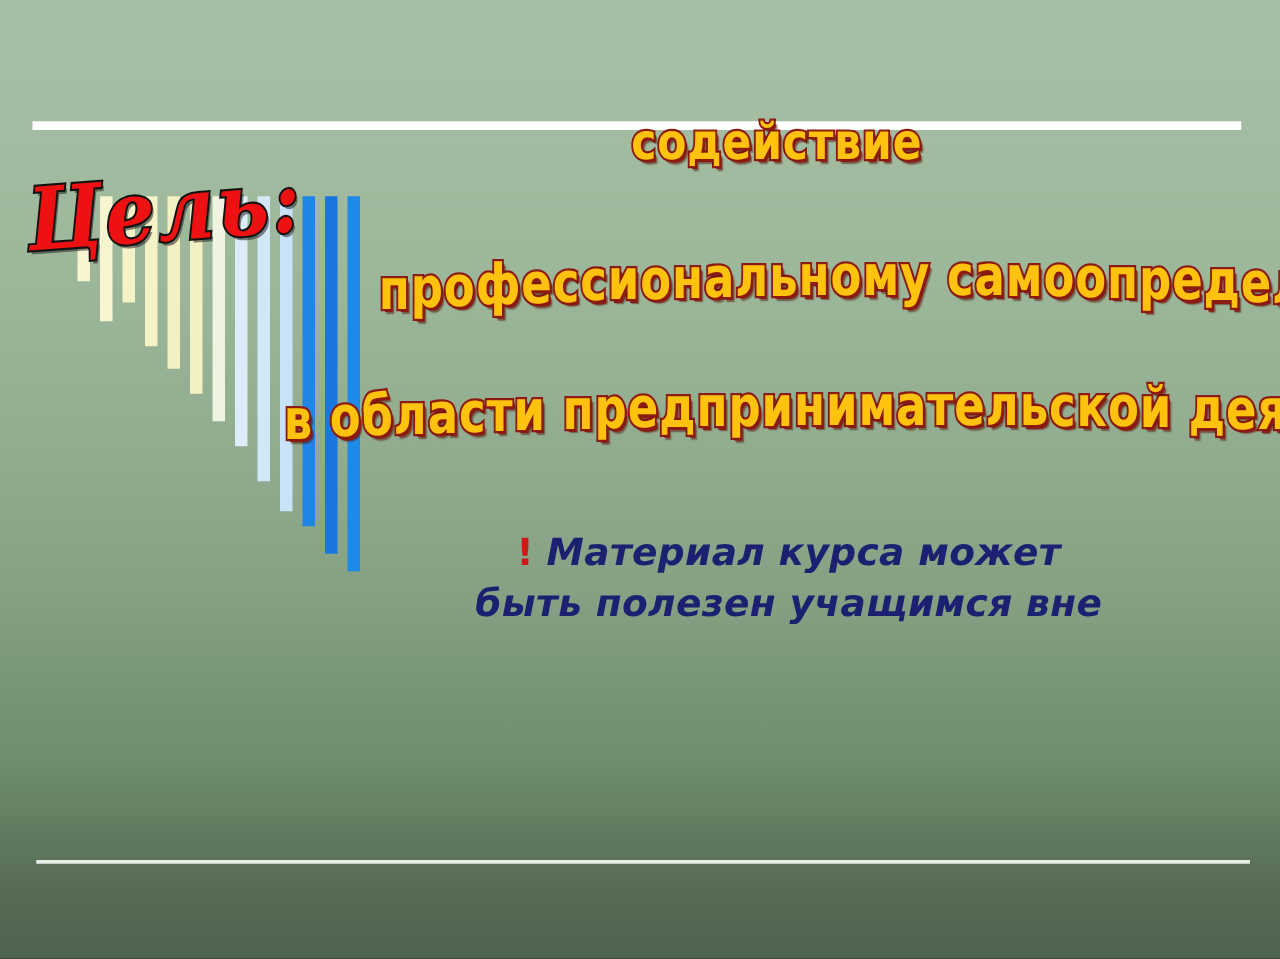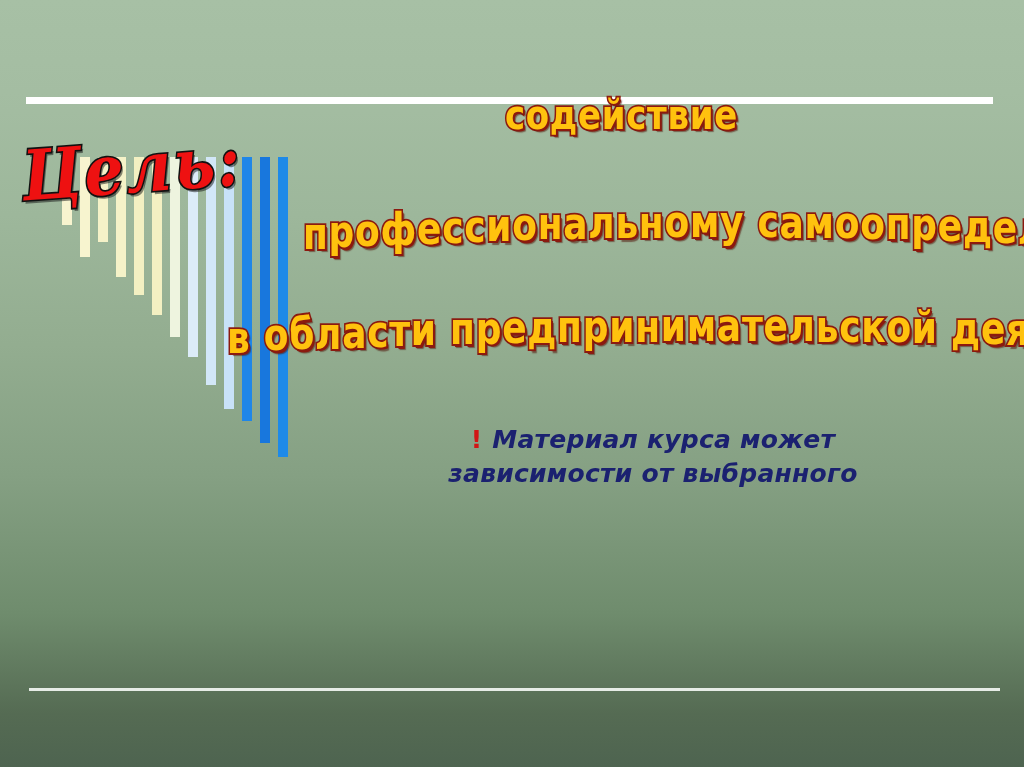--- a/index.html
+++ b/index.html
@@ -110,28 +110,28 @@
     -webkit-text-stroke: 3px #111111;
     paint-order: stroke fill;
     transform: rotate(-4.2deg) scaleY(1.12);
     transform-origin: left center;
     text-shadow: 2px 3px 0 rgba(20,20,20,.5);
   }
 
   
   #note {
     position: absolute;
-    left: 370px;
+    left: 348px;
     top: 423px;
     width: 566px;
     text-align: center;
     font-family: "DejaVu Sans", sans-serif;
     font-weight: bold;
     font-style: italic;
-    font-size: 25px;
+    font-size: 30px;
     line-height: 1.36;
     color: #1b2170;
     letter-spacing: 0.01em;
   }
   #note .bang {
     color: #d21515;
     font-style: normal;
     font-weight: bold;
     margin-right: 10px;
   }
@@ -164,16 +164,16 @@
   <div class="wa" id="wa-line1">содействие</div>
 
   <div class="wa" id="wa-line2"><span class="ch" style="transform: translateY(9px);">п</span><span class="ch" style="transform: translateY(7.91016px);">р</span><span class="ch" style="transform: translateY(6.89062px);">о</span><span class="ch" style="transform: translateY(5.94141px);">ф</span><span class="ch" style="transform: translateY(5.0625px);">е</span><span class="ch" style="transform: translateY(4.25391px);">с</span><span class="ch" style="transform: translateY(3.51562px);">с</span><span class="ch" style="transform: translateY(2.84766px);">и</span><span class="ch" style="transform: translateY(2.25px);">о</span><span class="ch" style="transform: translateY(1.72266px);">н</span><span class="ch" style="transform: translateY(1.26562px);">а</span><span class="ch" style="transform: translateY(0.878906px);">л</span><span class="ch" style="transform: translateY(0.5625px);">ь</span><span class="ch" style="transform: translateY(0.316406px);">н</span><span class="ch" style="transform: translateY(0.140625px);">о</span><span class="ch" style="transform: translateY(0.0351562px);">м</span><span class="ch" style="transform: translateY(0px);">у</span><span class="ch" style="transform: translateY(0.0351562px);">&nbsp;</span><span class="ch" style="transform: translateY(0.140625px);">с</span><span class="ch" style="transform: translateY(0.316406px);">а</span><span class="ch" style="transform: translateY(0.5625px);">м</span><span class="ch" style="transform: translateY(0.878906px);">о</span><span class="ch" style="transform: translateY(1.26562px);">о</span><span class="ch" style="transform: translateY(1.72266px);">п</span><span class="ch" style="transform: translateY(2.25px);">р</span><span class="ch" style="transform: translateY(2.84766px);">е</span><span class="ch" style="transform: translateY(3.51562px);">д</span><span class="ch" style="transform: translateY(4.25391px);">е</span><span class="ch" style="transform: translateY(5.0625px);">л</span></div>
 
   <div class="wa" id="wa-line3"><span class="ch" style="transform: translateY(9px);">в</span><span class="ch" style="transform: translateY(8.14337px);">&nbsp;</span><span class="ch" style="transform: translateY(7.32957px);">о</span><span class="ch" style="transform: translateY(6.5586px);">б</span><span class="ch" style="transform: translateY(5.83046px);">л</span><span class="ch" style="transform: translateY(5.14515px);">а</span><span class="ch" style="transform: translateY(4.50268px);">с</span><span class="ch" style="transform: translateY(3.90303px);">т</span><span class="ch" style="transform: translateY(3.34622px);">и</span><span class="ch" style="transform: translateY(2.83224px);">&nbsp;</span><span class="ch" style="transform: translateY(2.36109px);">п</span><span class="ch" style="transform: translateY(1.93278px);">р</span><span class="ch" style="transform: translateY(1.54729px);">е</span><span class="ch" style="transform: translateY(1.20464px);">д</span><span class="ch" style="transform: translateY(0.904819px);">п</span><span class="ch" style="transform: translateY(0.647829px);">р</span><span class="ch" style="transform: translateY(0.43367px);">и</span><span class="ch" style="transform: translateY(0.262344px);">н</span><span class="ch" style="transform: translateY(0.133849px);">и</span><span class="ch" style="transform: translateY(0.0481856px);">м</span><span class="ch" style="transform: translateY(0.0053539px);">а</span><span class="ch" style="transform: translateY(0.0053539px);">т</span><span class="ch" style="transform: translateY(0.0481856px);">е</span><span class="ch" style="transform: translateY(0.133849px);">л</span><span class="ch" style="transform: translateY(0.262344px);">ь</span><span class="ch" style="transform: translateY(0.43367px);">с</span><span class="ch" style="transform: translateY(0.647829px);">к</span><span class="ch" style="transform: translateY(0.904819px);">о</span><span class="ch" style="transform: translateY(1.20464px);">й</span><span class="ch" style="transform: translateY(1.54729px);">&nbsp;</span><span class="ch" style="transform: translateY(1.93278px);">д</span><span class="ch" style="transform: translateY(2.36109px);">е</span><span class="ch" style="transform: translateY(2.83224px);">я</span></div>
 
   <div id="tsel">Цель:</div>
 
   <div id="note">
     <span class="bang">!</span><span class="nline-inline">Материал курса может</span>
-    <span class="nline">зависимости от выбранного</span>
+    <span class="nline">быть полезен учащимся вне</span>
   </div>
 
 </div>
 
 </body></html>

